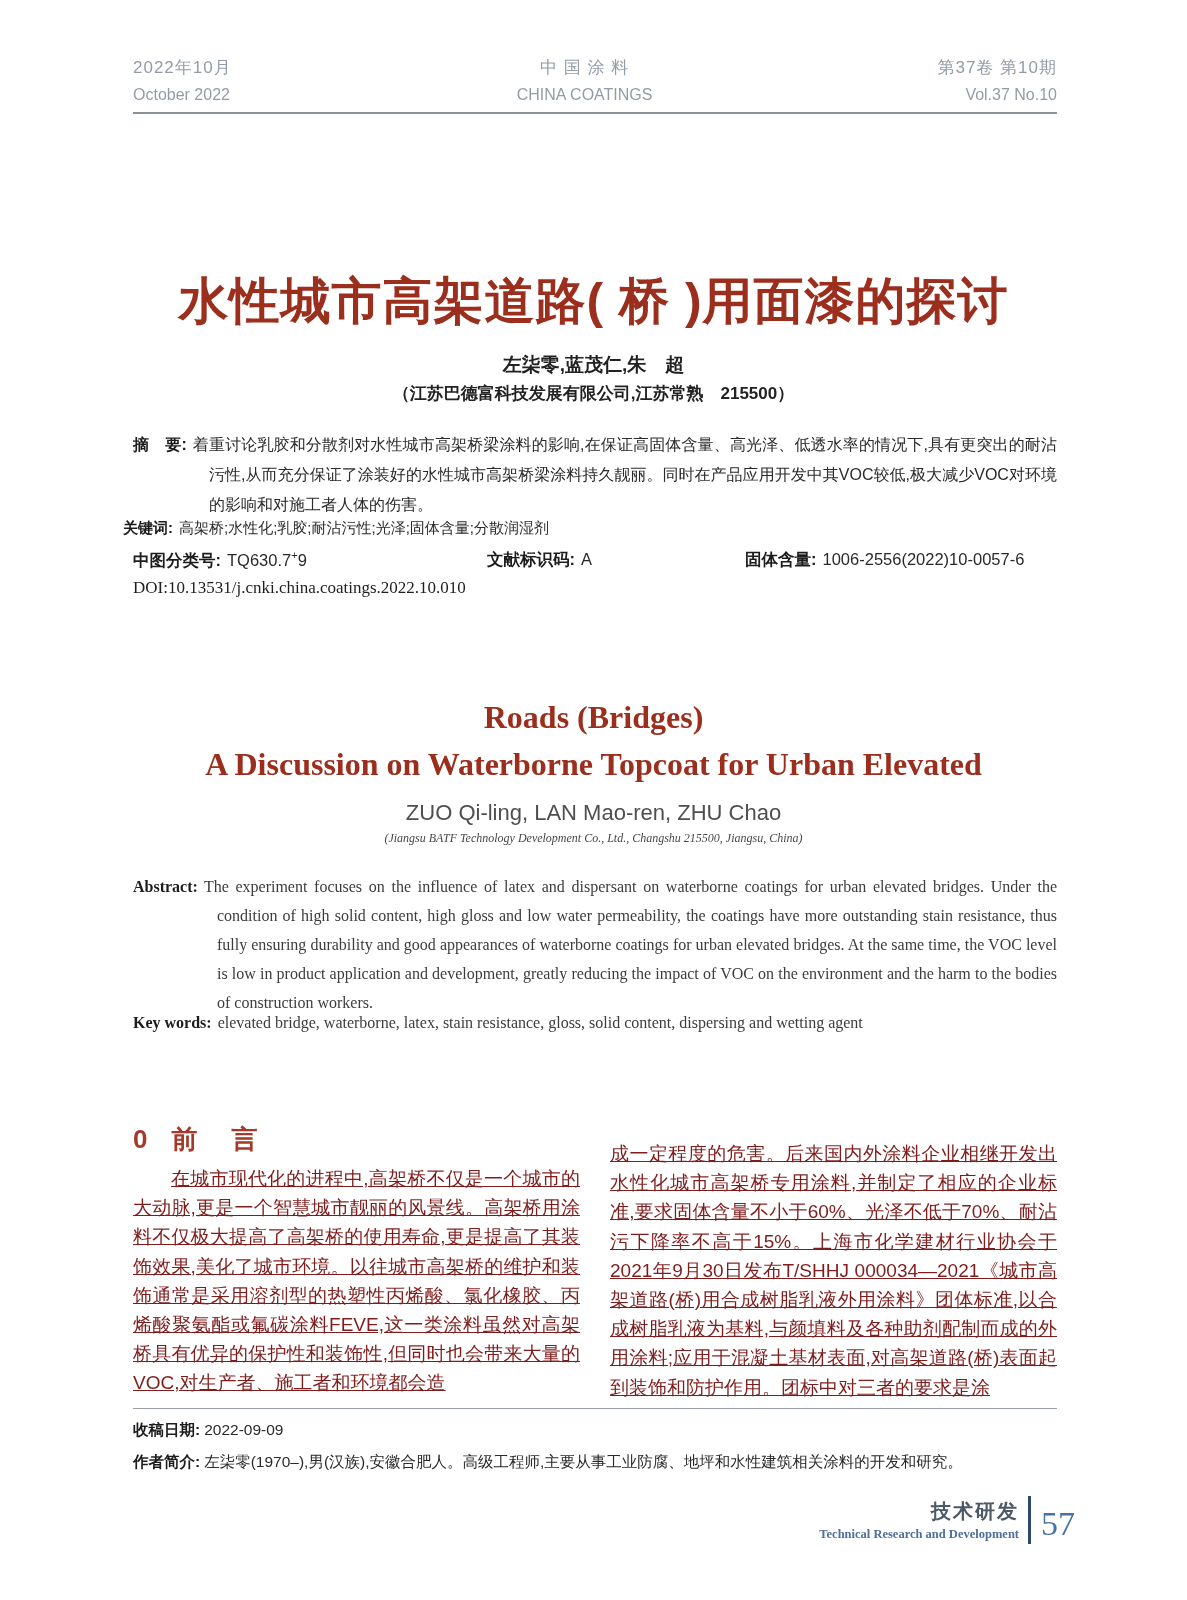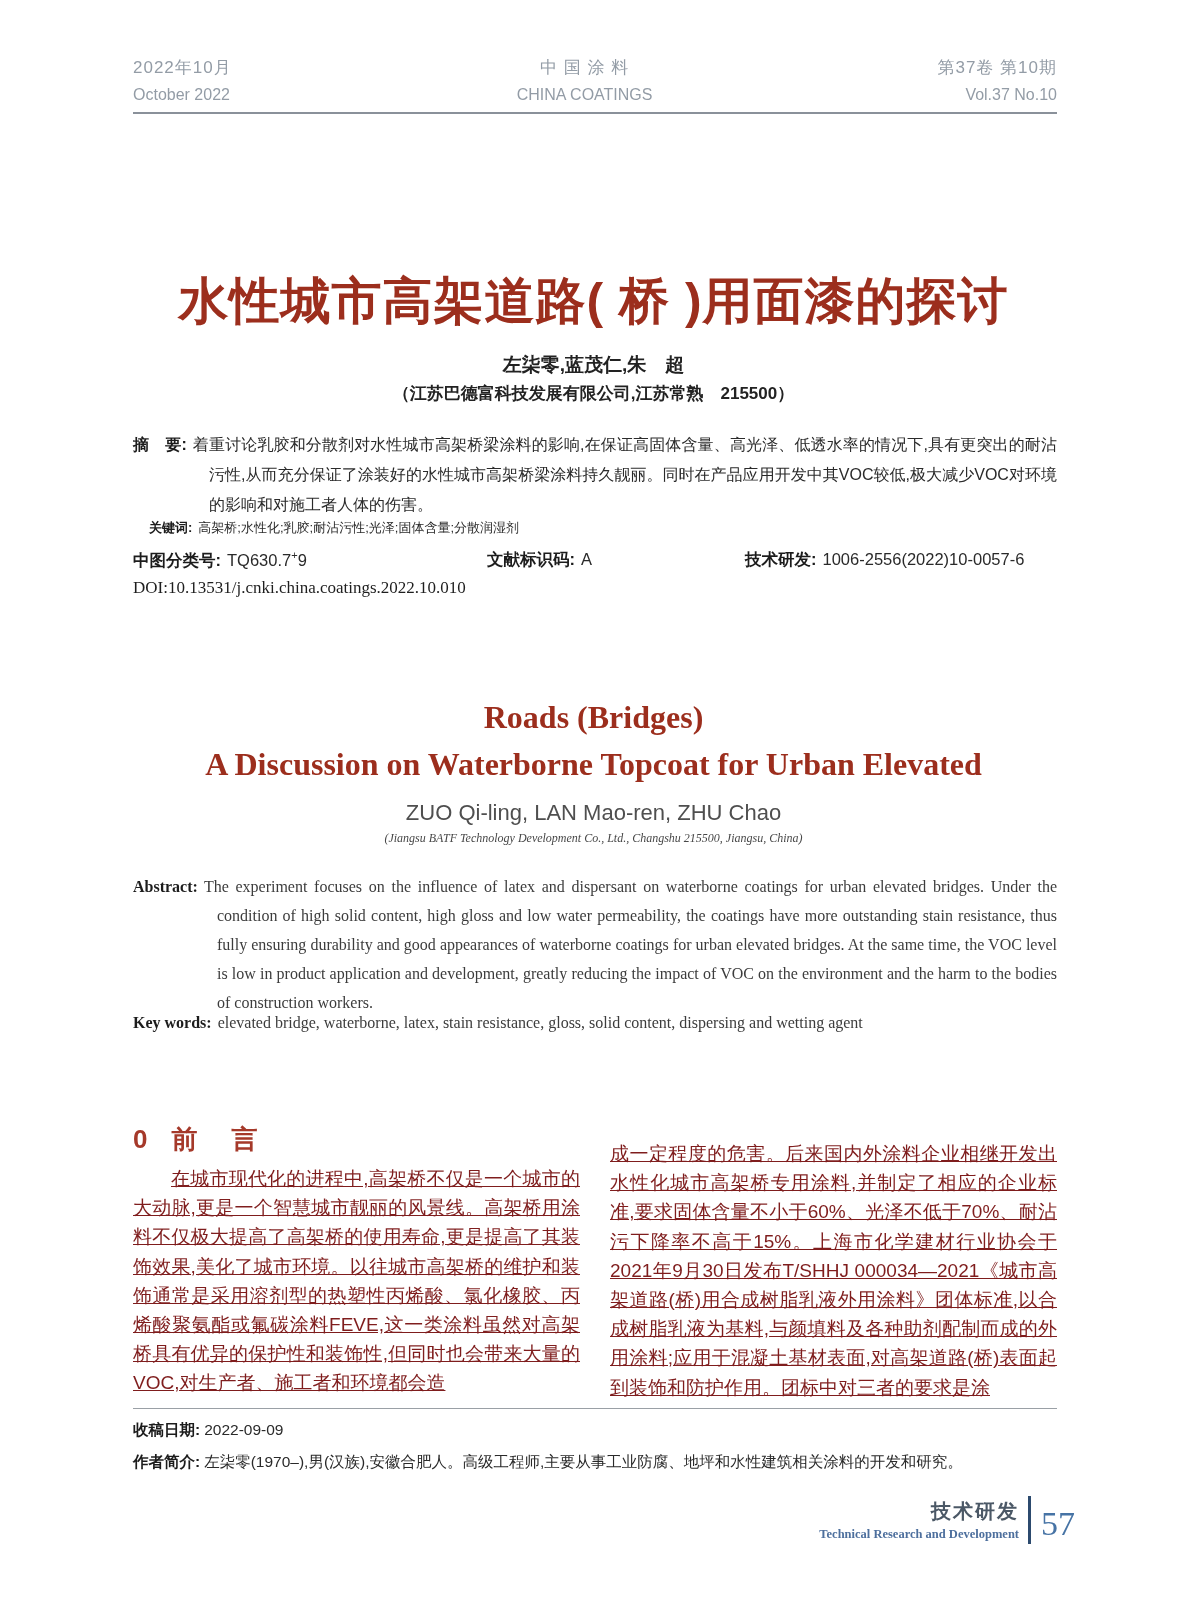--- a/index.html
+++ b/index.html
@@ -31,22 +31,22 @@
   .authors-cn { position: absolute; left: 0; top: 352px; width: 1187px;
                 text-align: center; font-size: 19px; font-weight: bold; color: #222; }
   .affil-cn { position: absolute; left: 0; top: 382px; width: 1187px;
               text-align: center; font-size: 17px; font-weight: bold; color: #222; }
 
   
   .lbl { font-weight: bold; color: #1c1c1c; margin-right: 6px; }
   .abs-cn { position: absolute; left: 133px; top: 430px; width: 924px; box-sizing: border-box;
             padding-left: 76px; text-indent: -76px; text-align: justify;
             font-size: 16px; line-height: 30px; }
-  .kw-cn { position: absolute; left: 149px; top: 519px; width: 924px;
-           font-size: 13px; }
+  .kw-cn { position: absolute; left: 123px; top: 519px; width: 924px;
+           font-size: 15px; }
   .meta-row { position: absolute; left: 133px; top: 549px; width: 924px; height: 22px;
               font-size: 16.5px; }
   .meta-item { position: absolute; top: 0; white-space: nowrap; }
   .meta-item sup { font-size: 11px; }
   .doi { position: absolute; left: 133px; top: 578px; width: 924px;
          font-family: "Liberation Serif", serif; font-size: 17px; color: #1e1e1e; }
 
   
   .title-en { position: absolute; left: 0; top: 694px; width: 1187px;
               text-align: center; font-family: "Liberation Serif", serif;
@@ -120,21 +120,21 @@
   <div class="authors-cn">左柒零,蓝茂仁,朱　超</div>
   <div class="affil-cn">（江苏巴德富科技发展有限公司,江苏常熟　215500）</div>
 
   <div class="abs-cn"><span class="lbl">摘　要:</span><span>着重讨论乳胶和分散剂对水性城市高架桥梁涂料的影响,在保证高固体含量、高光泽、低透水率的情况下,具有更突出的耐沾污性,从而充分保证了涂装好的水性城市高架桥梁涂料持久靓丽。同时在产品应用开发中其VOC较低,极大减少VOC对环境的影响和对施工者人体的伤害。</span></div>
 
   <div class="kw-cn"><span class="lbl">关键词:</span><span>高架桥;水性化;乳胶;耐沾污性;光泽;固体含量;分散润湿剂</span></div>
 
   <div class="meta-row">
     <span class="meta-item" style="left:0"><span class="lbl">中图分类号:</span><span>TQ630.7</span><sup>+</sup><span>9</span></span>
     <span class="meta-item" style="left:354px"><span class="lbl">文献标识码:</span><span>A</span></span>
-    <span class="meta-item" style="left:612px"><span class="lbl">技术研发:</span><span>1006-2556(2022)10-0057-6</span></span>
+    <span class="meta-item" style="left:612px"><span class="lbl">固体含量:</span><span>1006-2556(2022)10-0057-6</span></span>
   </div>
   <div class="doi">DOI:10.13531/j.cnki.china.coatings.2022.10.010</div>
 
   <div class="title-en">
     <div>Roads (Bridges)</div>
     <div>A Discussion on Waterborne Topcoat for Urban Elevated</div>
   </div>
   <div class="authors-en">ZUO Qi-ling, LAN Mao-ren, ZHU Chao</div>
   <div class="affil-en">(Jiangsu BATF Technology Development Co., Ltd., Changshu 215500, Jiangsu, China)</div>
 

